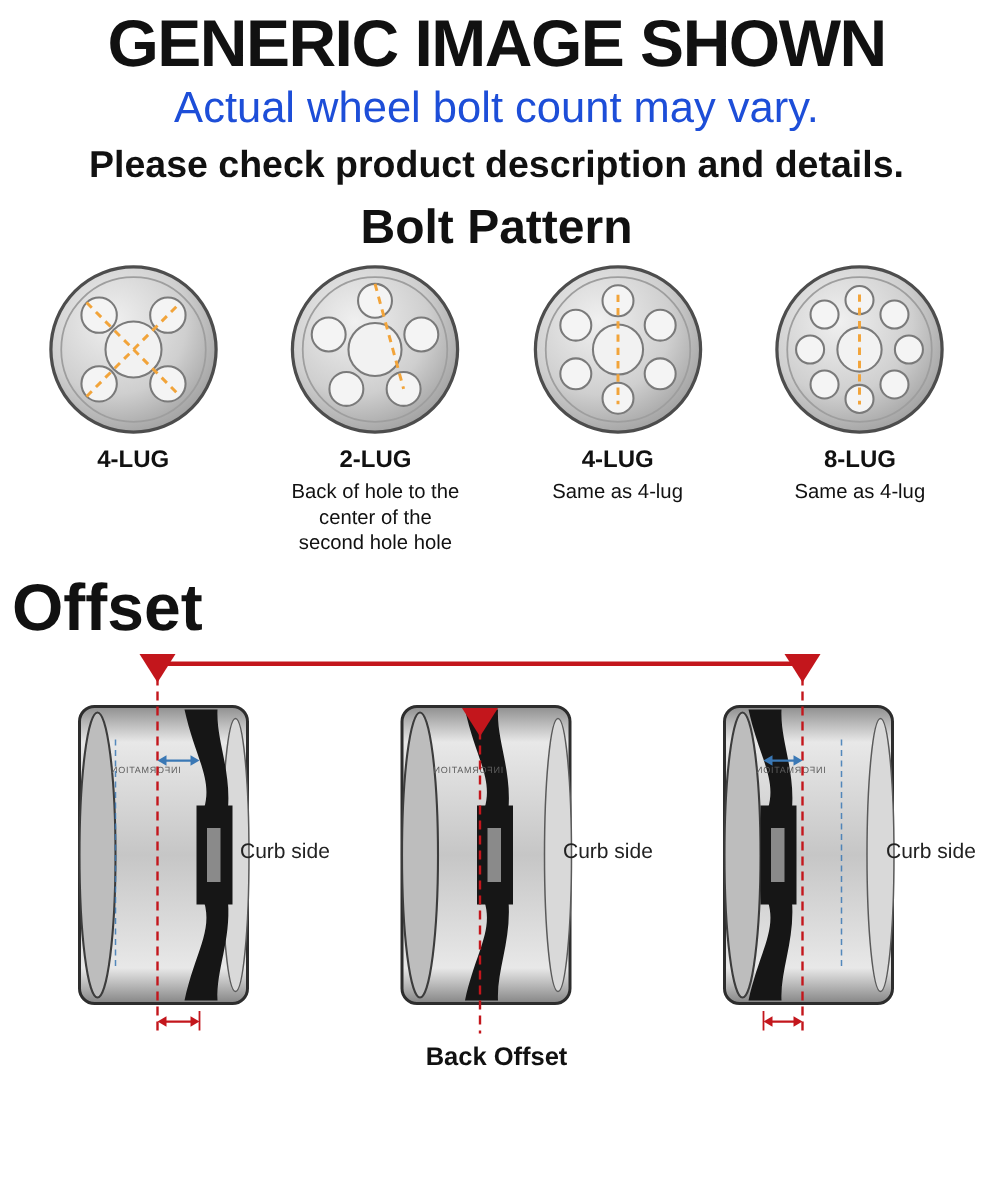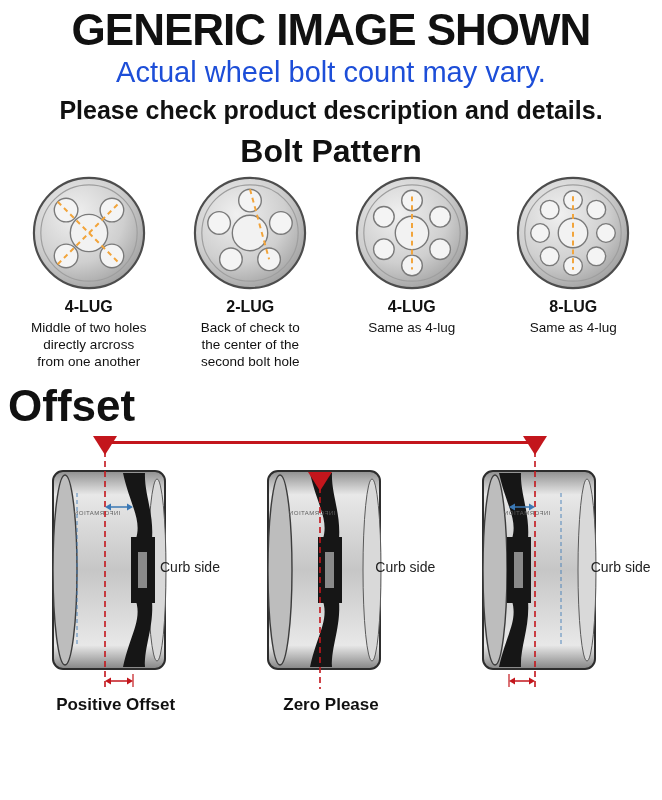--- a/index.html
+++ b/index.html
@@ -57,21 +57,20 @@
           <circle cx="60" cy="60" r="49" fill="none" stroke="#9e9e9e" stroke-width="1.2"></circle>
           <circle cx="36.7" cy="36.7" r="12" fill="#f4f4f4" stroke="#7a7a7a" stroke-width="1.4"></circle>
           <circle cx="83.3" cy="36.7" r="12" fill="#f4f4f4" stroke="#7a7a7a" stroke-width="1.4"></circle>
           <circle cx="83.3" cy="83.3" r="12" fill="#f4f4f4" stroke="#7a7a7a" stroke-width="1.4"></circle>
           <circle cx="36.7" cy="83.3" r="12" fill="#f4f4f4" stroke="#7a7a7a" stroke-width="1.4"></circle>
           <circle cx="60" cy="60" r="19" fill="#f2f2f2" stroke="#7a7a7a" stroke-width="1.4"></circle>
           <line x1="28.180194846605364" y1="28.18019484660536" x2="91.81980515339464" y2="91.81980515339464" stroke="#f2a43a" stroke-width="2" stroke-dasharray="5 4"></line>
           <line x1="28.180194846605364" y1="91.81980515339464" x2="91.81980515339464" y2="28.180194846605364" stroke="#f2a43a" stroke-width="2" stroke-dasharray="5 4"></line>
         </svg>
       <div class="lug-label">4-LUG</div>
-      <div class="lug-desc">Middle of two holes directly arcross from one another</div>
     </div>
     <div class="bp-col">
       <svg viewBox="0 0 120 120">
           <defs>
             <radialGradient id="wg1" cx="38%" cy="33%" r="80%">
               <stop offset="0%" stop-color="#f0f0f0"></stop>
               <stop offset="55%" stop-color="#cfcfcf"></stop>
               <stop offset="100%" stop-color="#939393"></stop>
             </radialGradient>
           </defs>
@@ -79,21 +78,21 @@
           <circle cx="60" cy="60" r="49" fill="none" stroke="#9e9e9e" stroke-width="1.2"></circle>
           <circle cx="60.0" cy="27.0" r="11.5" fill="#f4f4f4" stroke="#7a7a7a" stroke-width="1.4"></circle>
           <circle cx="91.4" cy="49.8" r="11.5" fill="#f4f4f4" stroke="#7a7a7a" stroke-width="1.4"></circle>
           <circle cx="79.4" cy="86.7" r="11.5" fill="#f4f4f4" stroke="#7a7a7a" stroke-width="1.4"></circle>
           <circle cx="40.6" cy="86.7" r="11.5" fill="#f4f4f4" stroke="#7a7a7a" stroke-width="1.4"></circle>
           <circle cx="28.6" cy="49.8" r="11.5" fill="#f4f4f4" stroke="#7a7a7a" stroke-width="1.4"></circle>
           <circle cx="60" cy="60" r="18" fill="#f2f2f2" stroke="#7a7a7a" stroke-width="1.4"></circle>
           <line x1="60" y1="15.5" x2="79.39691332565161" y2="86.69756081437326" stroke="#f2a43a" stroke-width="2" stroke-dasharray="5 4"></line>
         </svg>
       <div class="lug-label">2-LUG</div>
-      <div class="lug-desc">Back of check to the center of the second bolt hole</div>
+      <div class="lug-desc">Back of hole to the center of the second hole hole</div>
     </div>
     <div class="bp-col">
       <svg viewBox="0 0 120 120">
           <defs>
             <radialGradient id="wg2" cx="38%" cy="33%" r="80%">
               <stop offset="0%" stop-color="#f0f0f0"></stop>
               <stop offset="55%" stop-color="#cfcfcf"></stop>
               <stop offset="100%" stop-color="#939393"></stop>
             </radialGradient>
           </defs>
@@ -170,21 +169,20 @@
             <line x1="36" y1="58" x2="36" y2="212" stroke="#3a78b5" stroke-width="1" stroke-dasharray="4 3" opacity="0.85"></line>
             <line x1="66" y1="72" x2="90" y2="72" stroke="#3a78b5" stroke-width="1.5"></line>
             <polygon points="64,72 70,68.5 70,75.5" fill="#3a78b5"></polygon>
             <polygon points="92,72 86,68.5 86,75.5" fill="#3a78b5"></polygon>
             <line x1="66" y1="246" x2="90" y2="246" stroke="#c3161c" stroke-width="1.5"></line>
             <polygon points="64,246 70,242.5 70,249.5" fill="#c3161c"></polygon>
             <polygon points="92,246 86,242.5 86,249.5" fill="#c3161c"></polygon>
             <line x1="92" y1="239" x2="92" y2="252" stroke="#c3161c" stroke-width="1.2"></line>
           </svg>
         <div class="curb-label">Curb side</div>
-        <div class="offset-label">Positive Offset</div>
       </div>
       <div class="offset-col">
         <svg viewBox="0 0 150 260">
             <defs>
               <linearGradient id="og1" x1="0" y1="0" x2="0" y2="1">
                 <stop offset="0%" stop-color="#8f8f8f"></stop>
                 <stop offset="12%" stop-color="#e8e8e8"></stop>
                 <stop offset="50%" stop-color="#c6c6c6"></stop>
                 <stop offset="88%" stop-color="#e8e8e8"></stop>
                 <stop offset="100%" stop-color="#858585"></stop>
@@ -197,21 +195,21 @@
                L 83 104 C 85 78 75 58 76 38 Z" fill="#161616"></path>
             <path d="M 54 232 C 61 200 73 186 67 166
                L 83 166 C 85 192 75 212 76 232 Z" fill="#161616"></path>
             <rect x="62" y="102" width="24" height="66" fill="#161616"></rect>
             <rect x="69" y="117" width="9" height="36" fill="#8a8a8a"></rect>
             <text transform="translate(56,80) scale(-1,1)" text-anchor="middle" font-size="6" fill="#5d5d5d" letter-spacing="0.5">INFORMATION</text>
             <line x1="64" y1="42" x2="64" y2="254" stroke="#c3161c" stroke-width="1.6" stroke-dasharray="6 4"></line>
             <polygon points="52,37 76,37 64,56" fill="#c3161c"></polygon>
           </svg>
         <div class="curb-label">Curb side</div>
-        <div class="offset-label">Zero Please</div>
+        <div class="offset-label">Back Offset</div>
       </div>
       <div class="offset-col">
         <svg viewBox="0 0 150 260">
             <defs>
               <linearGradient id="og2" x1="0" y1="0" x2="0" y2="1">
                 <stop offset="0%" stop-color="#8f8f8f"></stop>
                 <stop offset="12%" stop-color="#e8e8e8"></stop>
                 <stop offset="50%" stop-color="#c6c6c6"></stop>
                 <stop offset="88%" stop-color="#e8e8e8"></stop>
                 <stop offset="100%" stop-color="#858585"></stop>

